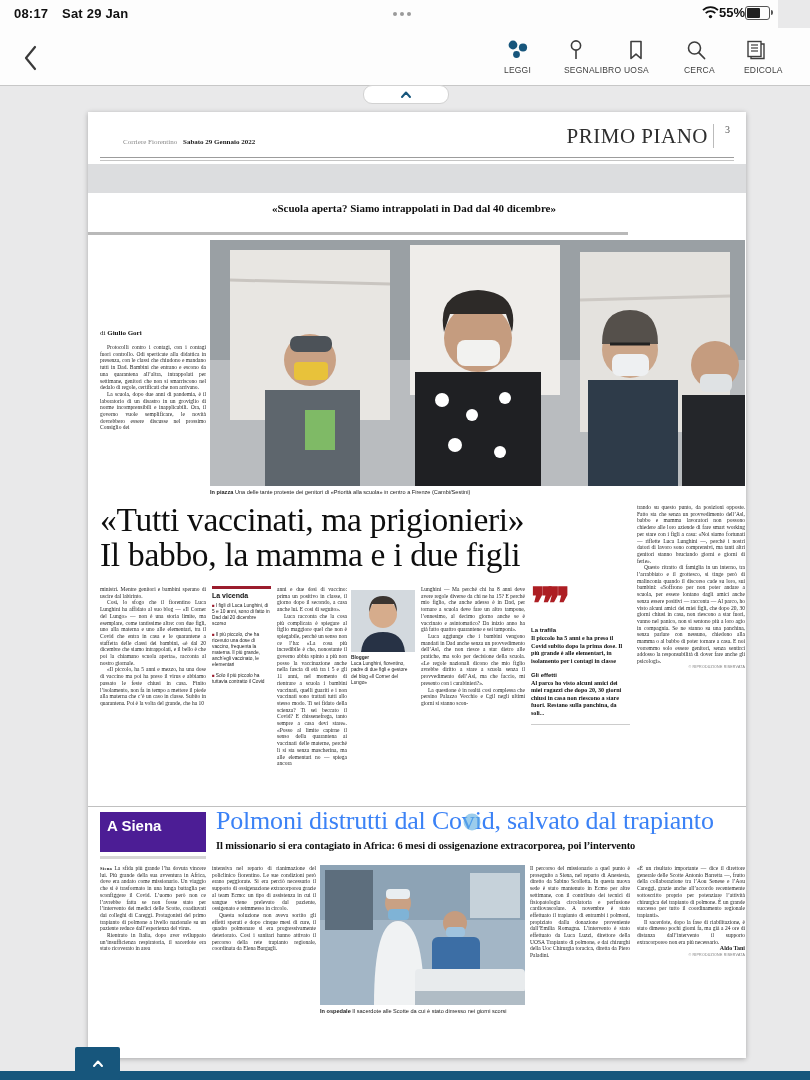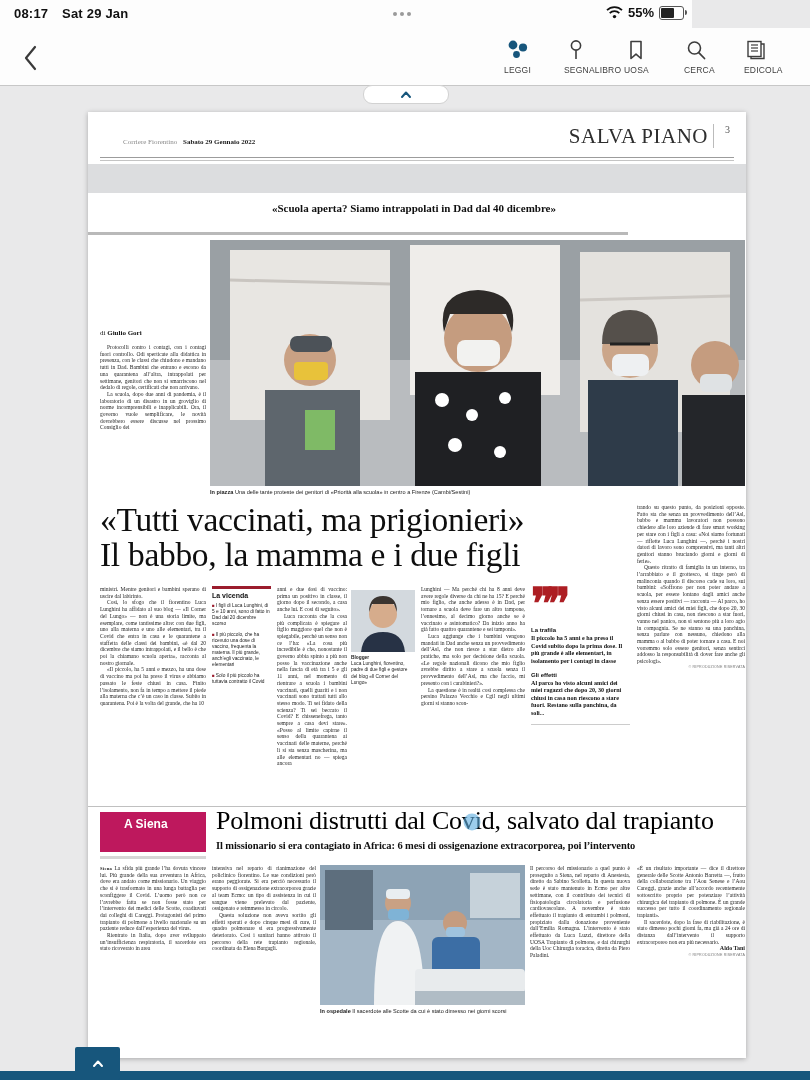--- a/index.html
+++ b/index.html
@@ -1,25 +1,25 @@
 <!DOCTYPE html>
 <html lang="it"><head>
 <meta charset="utf-8">
 <style>
   html,body{margin:0;padding:0;}
   body{width:810px;height:1080px;position:relative;overflow:hidden;
        background:#e9e9ea;font-family:"Liberation Sans",sans-serif;color:#222;}
 
   
-  .statusbar{position:absolute;left:0;top:0;width:692px;height:28px;background:#fdfdfd;}
+  .statusbar{position:absolute;left:0;top:0;width:778px;height:28px;background:#fdfdfd;}
   .sb-left{position:absolute;left:14px;top:6px;font-size:13px;font-weight:700;color:#111;letter-spacing:.2px;}
   .sb-left .sb-date{font-weight:700;margin-left:10px;}
   .sb-dots{position:absolute;left:393px;top:12px;display:flex;gap:3px;}
   .sb-dots i{width:4px;height:4px;border-radius:50%;background:#9a9a9a;}
-  .sb-right{position:absolute;right:8px;top:5px;display:flex;align-items:center;gap:5px;}
+  .sb-right{position:absolute;right:8px;top:5px;display:flex;align-items:center;}
   .sb-batt-pct{font-size:13px;font-weight:600;color:#111;}
   .batt{width:23px;height:12px;border:1px solid #555;border-radius:3px;position:relative;}
   .batt .fill{position:absolute;left:1px;top:1px;bottom:1px;width:55%;background:#222;border-radius:1px;}
   .batt .tip{position:absolute;right:-4px;top:3px;width:2px;height:5px;background:#555;border-radius:0 2px 2px 0;}
 
   
   .toolbar{position:absolute;left:0;top:28px;width:810px;height:57px;background:#fdfdfd;border-bottom:1px solid #c7c7c7;}
   .back-btn{position:absolute;left:14px;top:12px;width:32px;height:36px;display:flex;align-items:center;justify-content:center;cursor:pointer;}
   .tb-items{position:absolute;right:6px;top:4px;display:flex;}
   .tb-item{width:60px;display:flex;flex-direction:column;align-items:flex-start;gap:3px;padding-top:6px;cursor:pointer;}
@@ -77,24 +77,24 @@
   .blogger .bcap{font-size:4.8px;line-height:1.3;color:#222;margin-top:3px;}
   .blogger .bcap b{display:block;font-weight:700;}
 
   .quotecol{left:443px;top:474px;width:99px;height:236px;overflow:hidden;}
   .qmarks{font-size:44px;color:#ad1e23;line-height:.8;letter-spacing:-8px;font-family:"DejaVu Serif",serif;font-weight:700;}
   .qtitle{font-family:"Liberation Sans",sans-serif;font-size:6px;font-weight:700;color:#111;margin-top:6px;}
   .qtext{font-size:6.1px;font-weight:700;line-height:1.25;color:#111;margin-top:2px;}
   .qdivider{width:99px;height:1px;background:#ccc;margin-top:6px;}
 
   .art2rule{left:0;top:694px;width:658px;height:1px;background:#c0c0c0;}
-  .siena-box{left:12px;top:700px;width:106px;height:40px;background:#be185d;color:#fff;
-             font-family:"Liberation Sans",sans-serif;font-size:12px;font-weight:700;padding:5px 0 0 24px;box-sizing:border-box;}
+  .siena-box{left:12px;top:700px;width:106px;height:40px;background:#4c1d95;color:#fff;
+             font-family:"Liberation Sans",sans-serif;font-size:15px;font-weight:700;padding:5px 0 0 7px;box-sizing:border-box;}
   .siena-under{left:12px;top:744px;width:106px;height:3px;background:#d6d6d6;}
-  .headline2{left:128px;top:696px;width:528px;font-size:26px;line-height:1;color:#000000;letter-spacing:-.2px;}
+  .headline2{left:128px;top:696px;width:528px;font-size:26px;line-height:1;color:#3b82f6;letter-spacing:-.2px;}
   .hl-dot{position:relative;}
   .hl-dot::after{content:"";position:absolute;left:50%;top:55%;width:17px;height:17px;border-radius:50%;
                  background:rgba(96,174,224,.62);transform:translate(-50%,-50%);}
   .subhead2{left:128px;top:728px;width:528px;font-size:10.5px;font-weight:700;color:#101010;letter-spacing:-.1px;}
 
   .photo2{left:232px;top:753px;width:205px;height:140px;overflow:hidden;background:#a9bccb;}
   .cap2{left:232px;top:896px;width:205px;}
 
   .author-line{text-align:right;font-weight:700;font-size:6px;margin-top:2px;text-indent:0;}
   .copyright{text-align:right;font-size:3.6px;color:#777;letter-spacing:.2px;margin-top:2px;text-indent:0;font-family:"Liberation Sans",sans-serif;}
@@ -182,21 +182,21 @@
   </svg>
 </div>
 
 <div class="viewer">
   <div class="page">
 
     <div class="abs mh-left">
       <span class="mh-name">Corriere Fiorentino</span>
       <span class="mh-date">Sabato 29 Gennaio 2022</span>
     </div>
-    <div class="abs mh-section">SALVA PIANO</div>
+    <div class="abs mh-section">PRIMO PIANO</div>
     <div class="abs mh-vert"></div>
     <div class="abs mh-page">3</div>
     <div class="abs mh-rule1"></div>
     <div class="abs mh-rule2"></div>
     <div class="abs grayband"></div>
 
     <div class="abs kicker-rule"></div>
     <div class="abs standfirst">
       <div>«Scuola aperta? Siamo intrappolati in Dad dal 40 dicembre»</div>
     </div>

